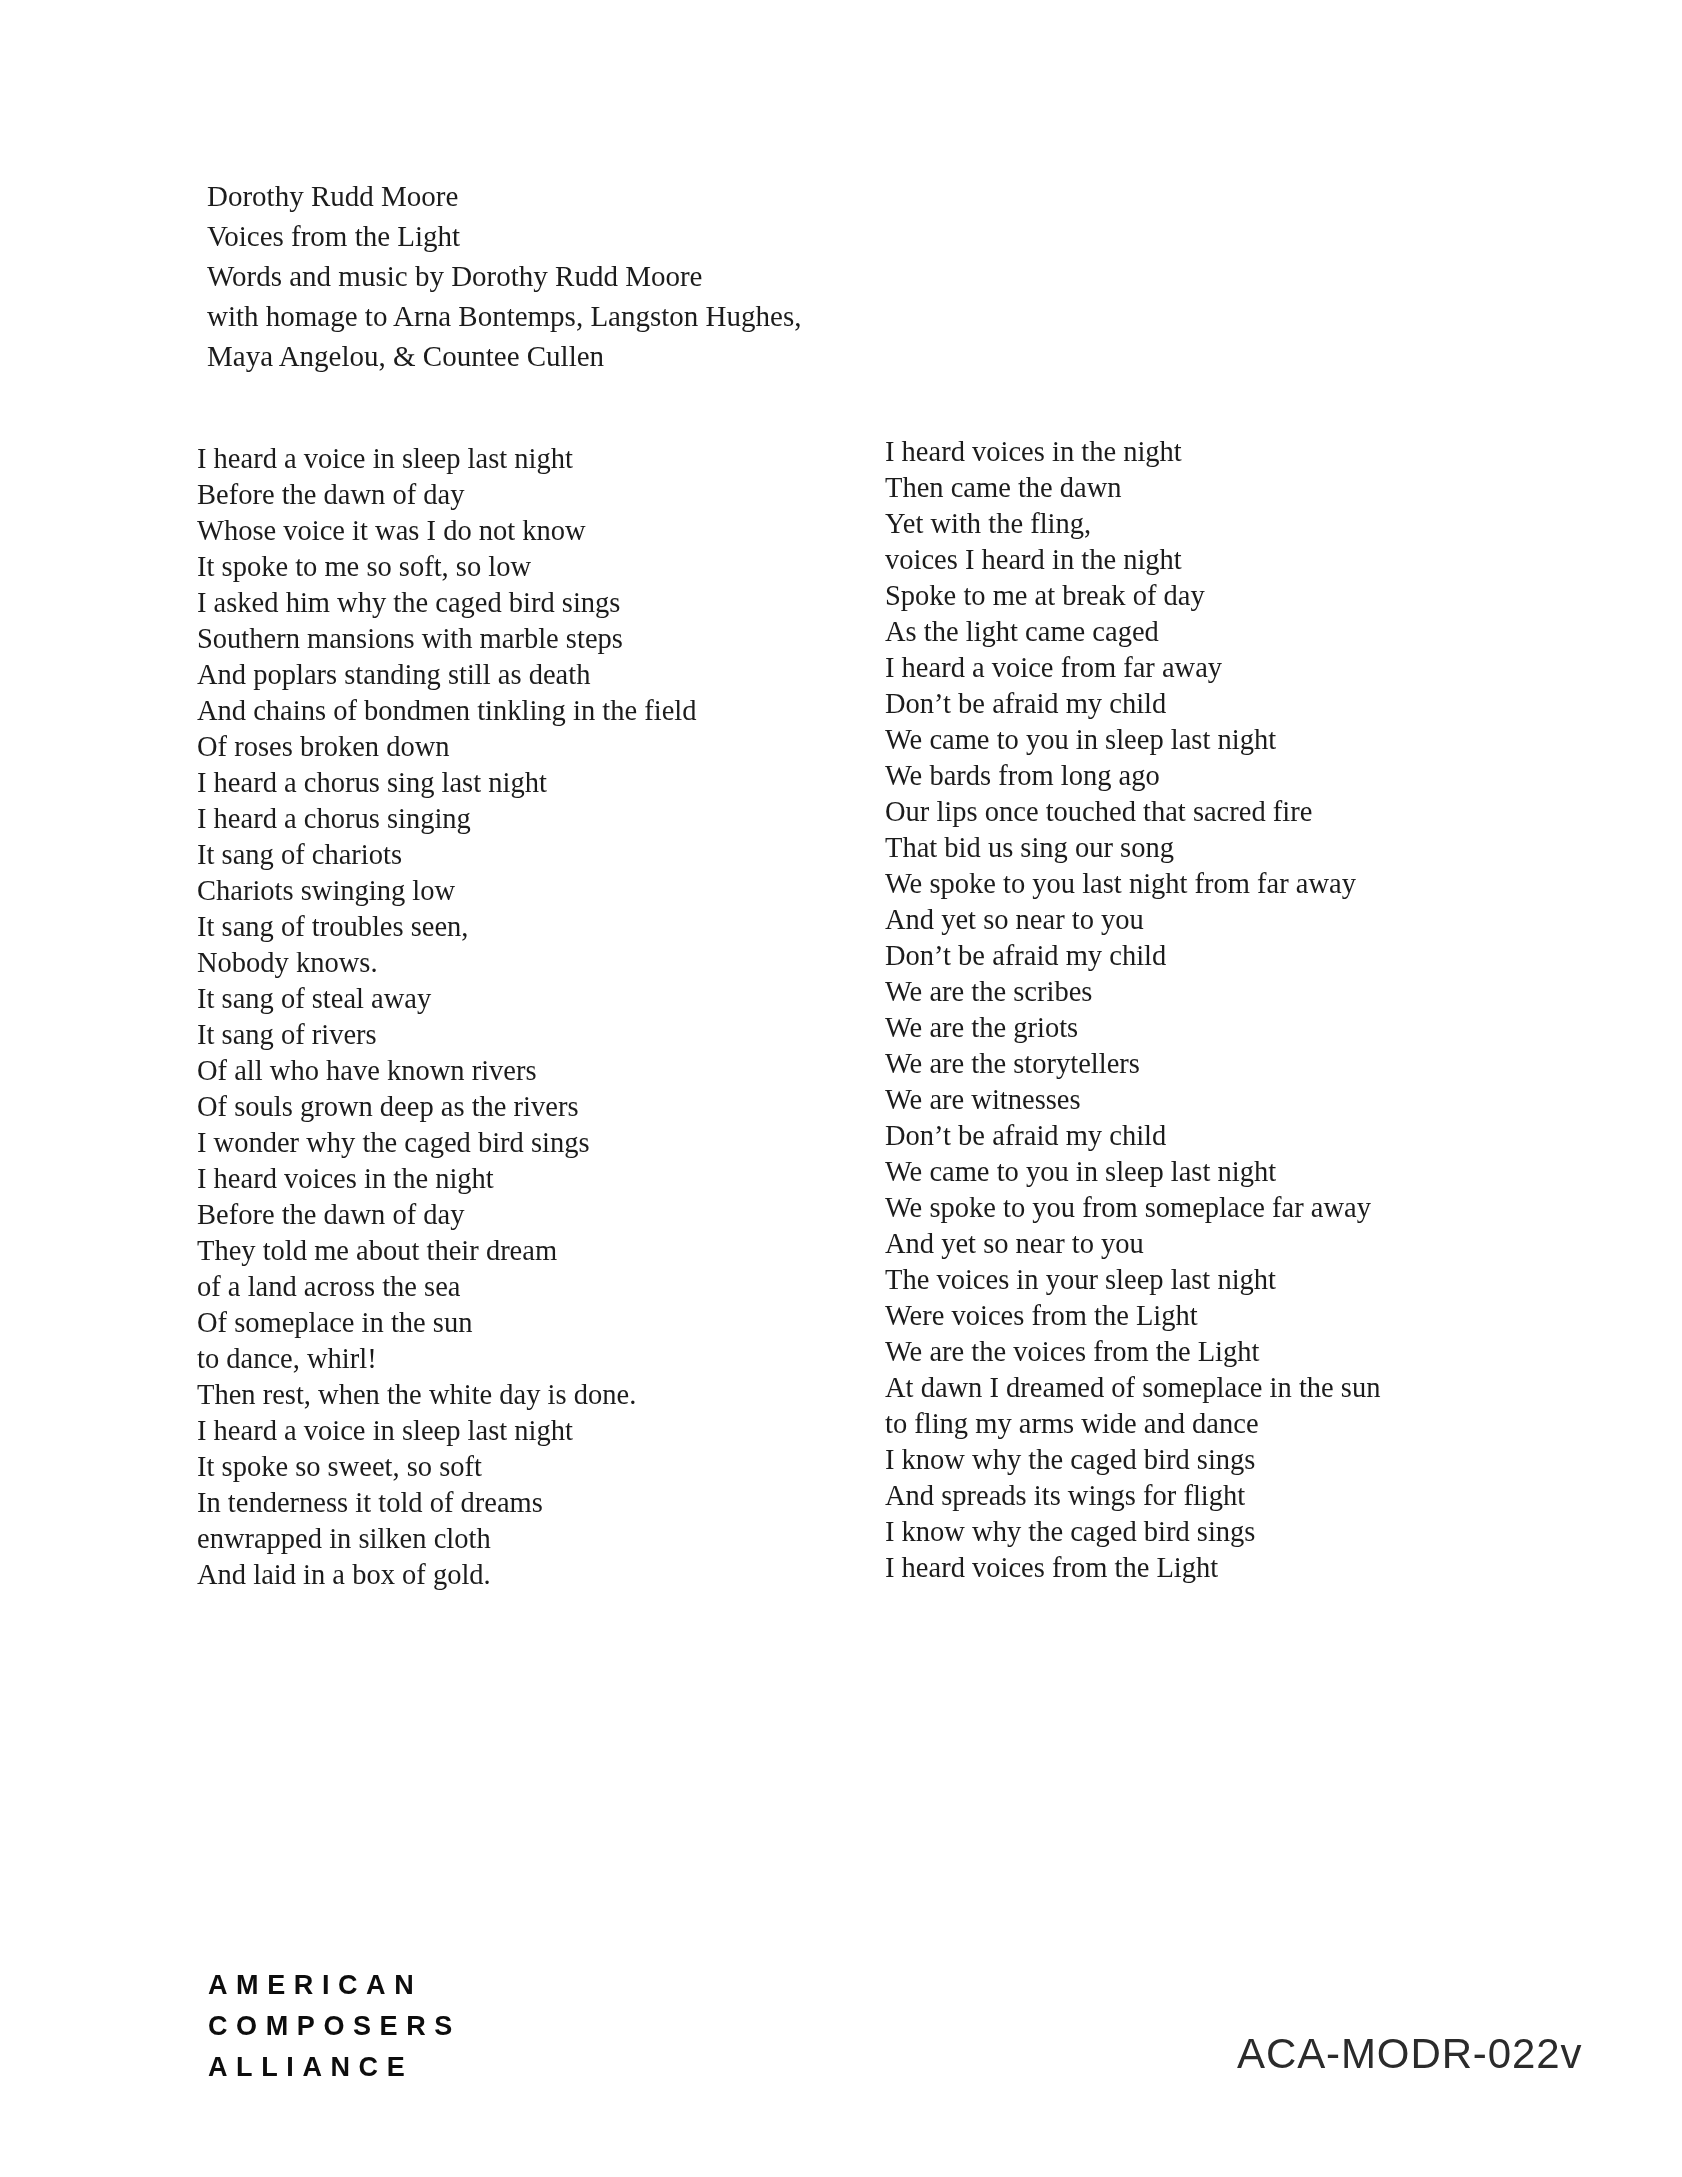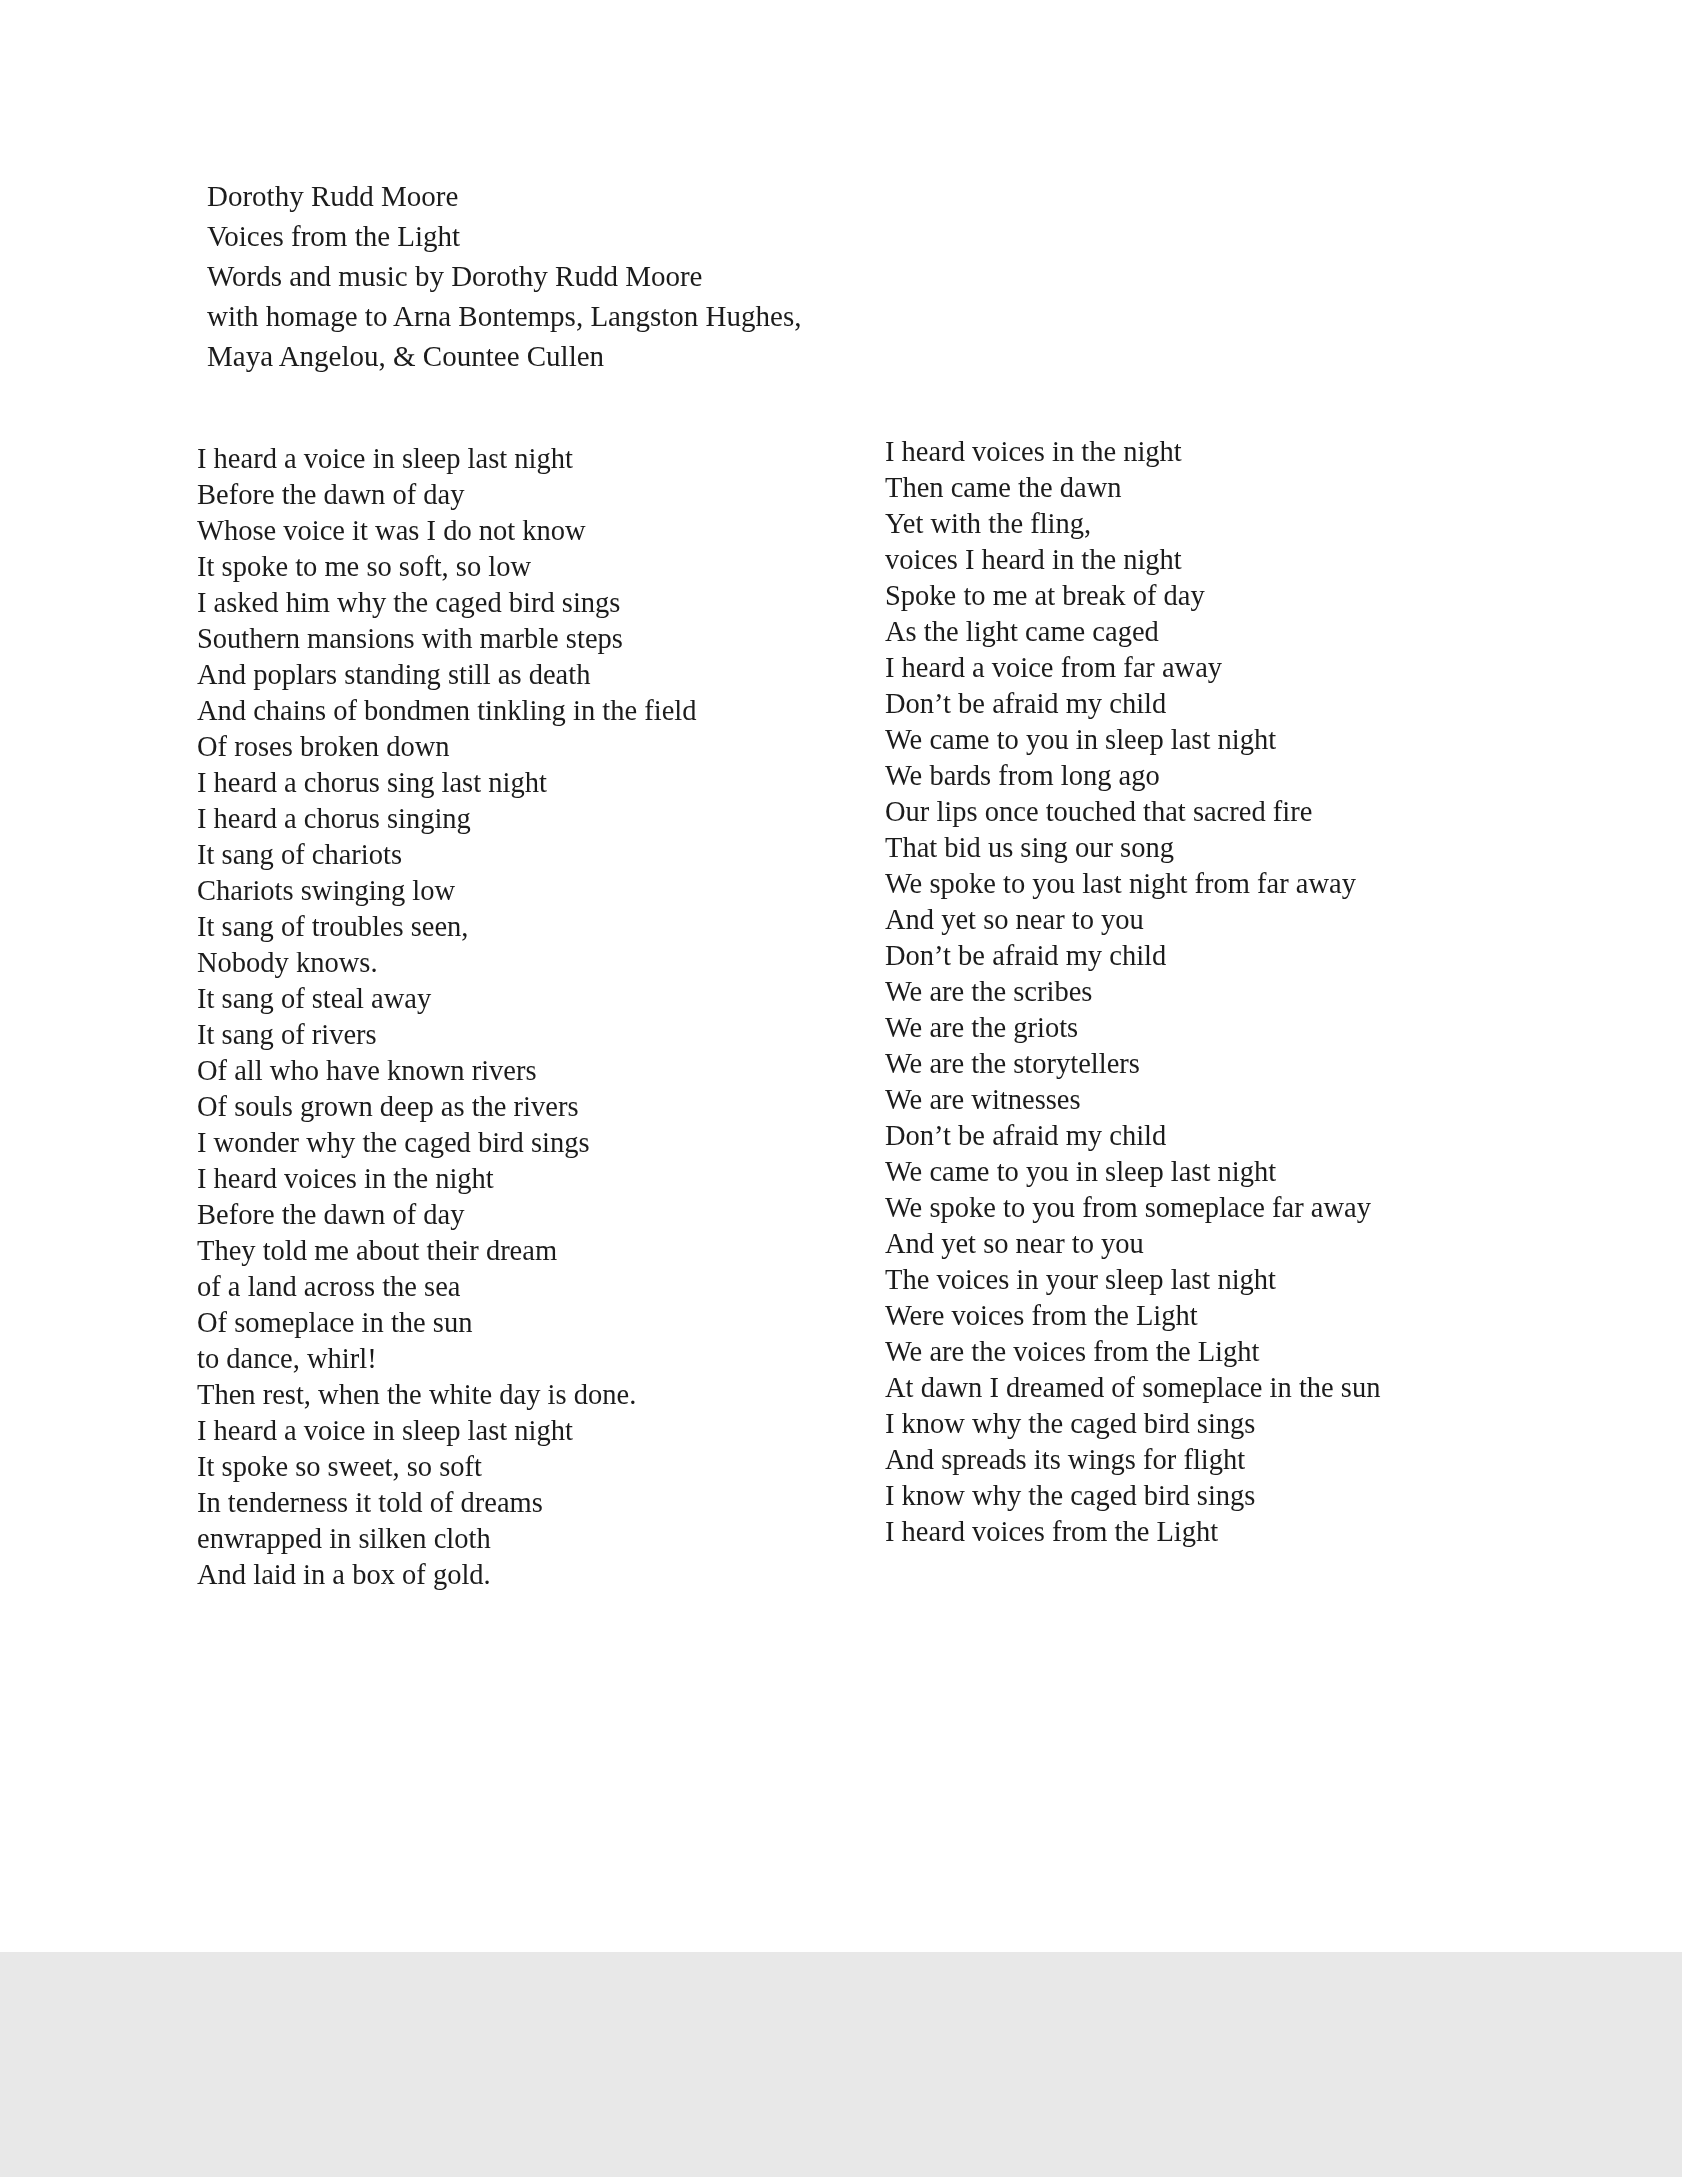--- a/index.html
+++ b/index.html
@@ -3,21 +3,21 @@
 <meta charset="utf-8">
 <style>
   html, body {
     margin: 0;
     padding: 0;
     background: #e8e8e8;
   }
   .page {
     position: relative;
     width: 1683px;
-    height: 1952px;
+    height: 2177px;
     background: var(--background, #ffffff);
     font-family: "Liberation Serif", serif;
     color: var(--ink, #1c1c1c);
     overflow: hidden;
   }
   .title-block {
     position: absolute;
     left: 207px;
     top: 176px;
     font-size: 29px;
@@ -132,20 +132,21 @@
       <div>We are the storytellers</div>
       <div>We are witnesses</div>
       <div>Don’t be afraid my child</div>
       <div>We came to you in sleep last night</div>
       <div>We spoke to you from someplace far away</div>
       <div>And yet so near to you</div>
       <div>The voices in your sleep last night</div>
       <div>Were voices from the Light</div>
       <div>We are the voices from the Light</div>
       <div>At dawn I dreamed of someplace in the sun</div>
+      <div>to fling my arms wide and dance</div>
       <div>I know why the caged bird sings</div>
       <div>And spreads its wings for flight</div>
       <div>I know why the caged bird sings</div>
       <div>I heard voices from the Light</div>
     </div>
 
   <div class="logo">
       <div>AMERICAN</div>
       <div>COMPOSERS</div>
       <div>ALLIANCE</div>

